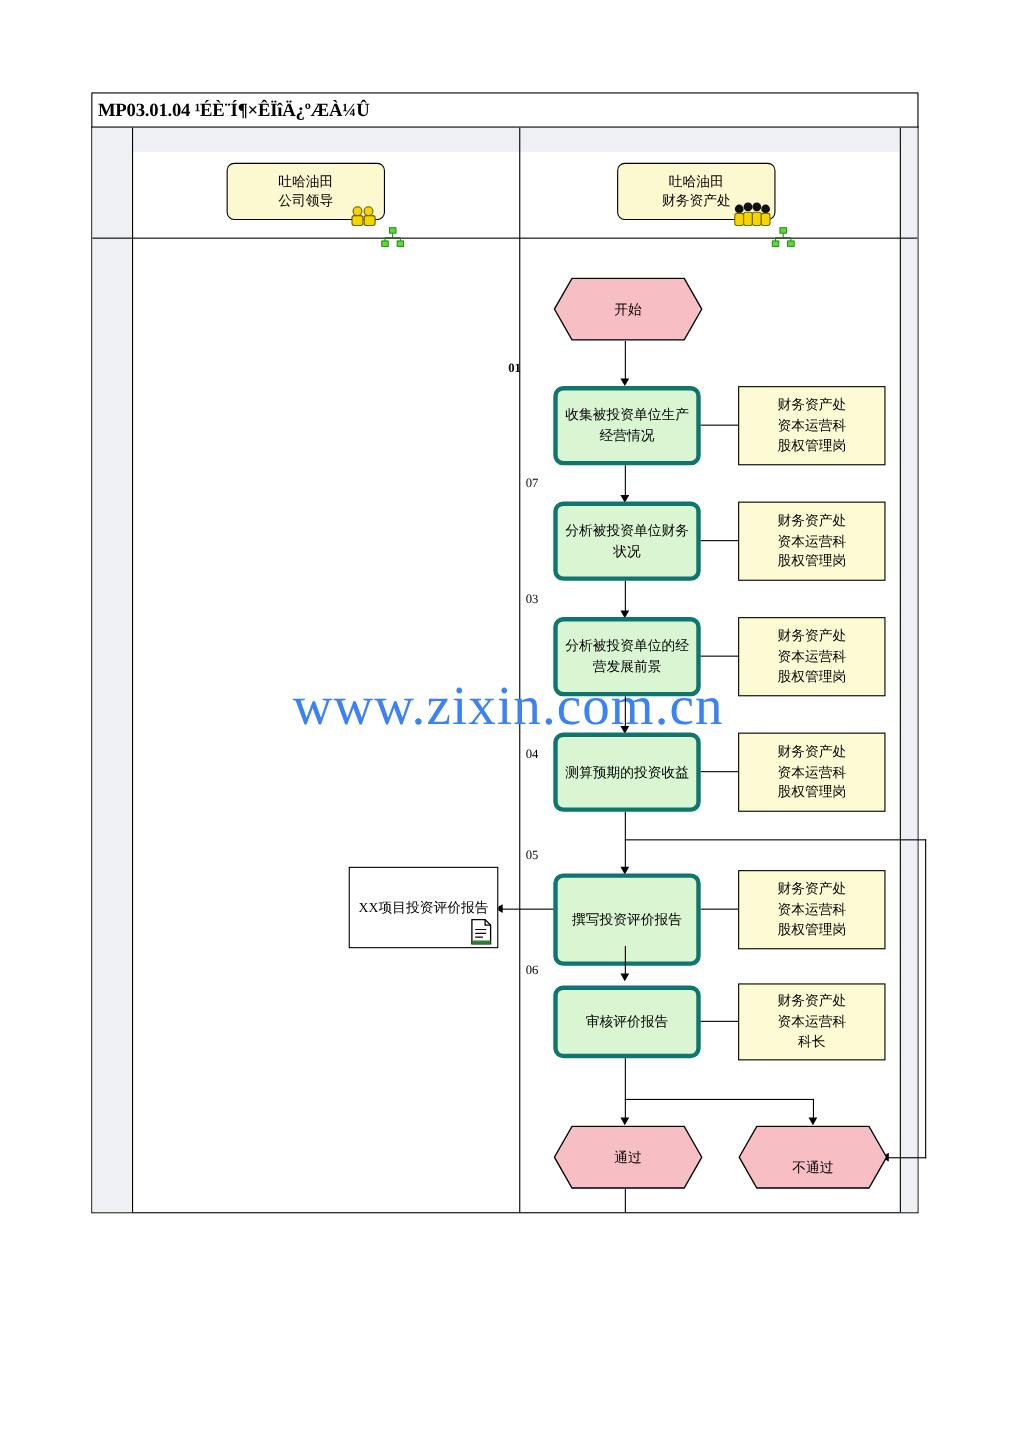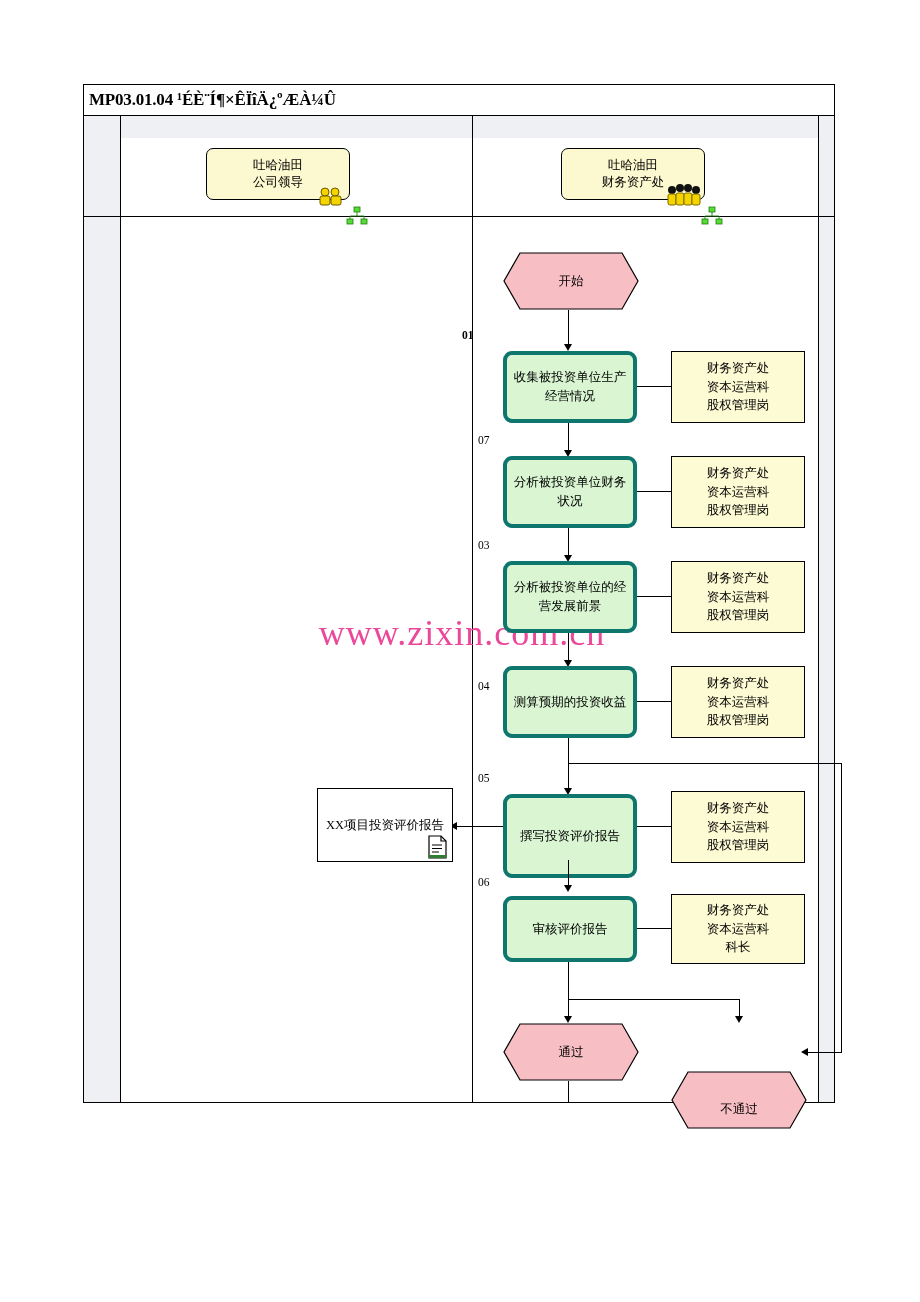--- a/index.html
+++ b/index.html
@@ -172,22 +172,22 @@
   .orgmark { position: absolute; }
 
   
   #watermark {
     position: absolute;
     left: 222px;
     top: 612px;
     width: 480px;
     text-align: center;
     font-family: "Liberation Serif", serif;
-    font-size: 36px;
-    color: #ec4899;
+    font-size: 50px;
+    color: #3b82f6;
     letter-spacing: 1px;
     pointer-events: none;
     user-select: none;
   }
 
   
   .doc-icon {
     position: absolute;
     right: 4px;
     bottom: 2px;
@@ -366,20 +366,20 @@
 <div class="conn conn-h" style="left:568px; top:999px; width:172px;"></div>
 <div class="conn conn-v" style="left:739px; top:999px; height:22px;"></div>
 <div class="arrow-down" style="left:735px; top:1016px;"></div>
 
 <div class="hexwrap" style="left:503px; top:1023px; width:136px; height:58px;">
   <svg width="136" height="58" viewBox="0 0 136 58">
     <polygon points="17,1 119,1 135,29 119,57 17,57 1,29" fill="#f7bfc4" stroke="#000000" stroke-width="1.2"></polygon>
   </svg>
   <span class="hexlabel">通过</span>
 </div>
-<div class="hexwrap" style="left:671px; top:1071px; width:136px; height:76px;">
+<div class="hexwrap" style="left:671px; top:1023px; width:136px; height:76px;">
   <svg width="136" height="58" viewBox="0 0 136 58">
     <polygon points="17,1 119,1 135,29 119,57 17,57 1,29" fill="#f7bfc4" stroke="#000000" stroke-width="1.2"></polygon>
   </svg>
   <span class="hexlabel">不通过</span>
 </div>
 
 <div class="conn conn-v" style="left:568px; top:1081px; height:21px;"></div>
 
 </body></html>

